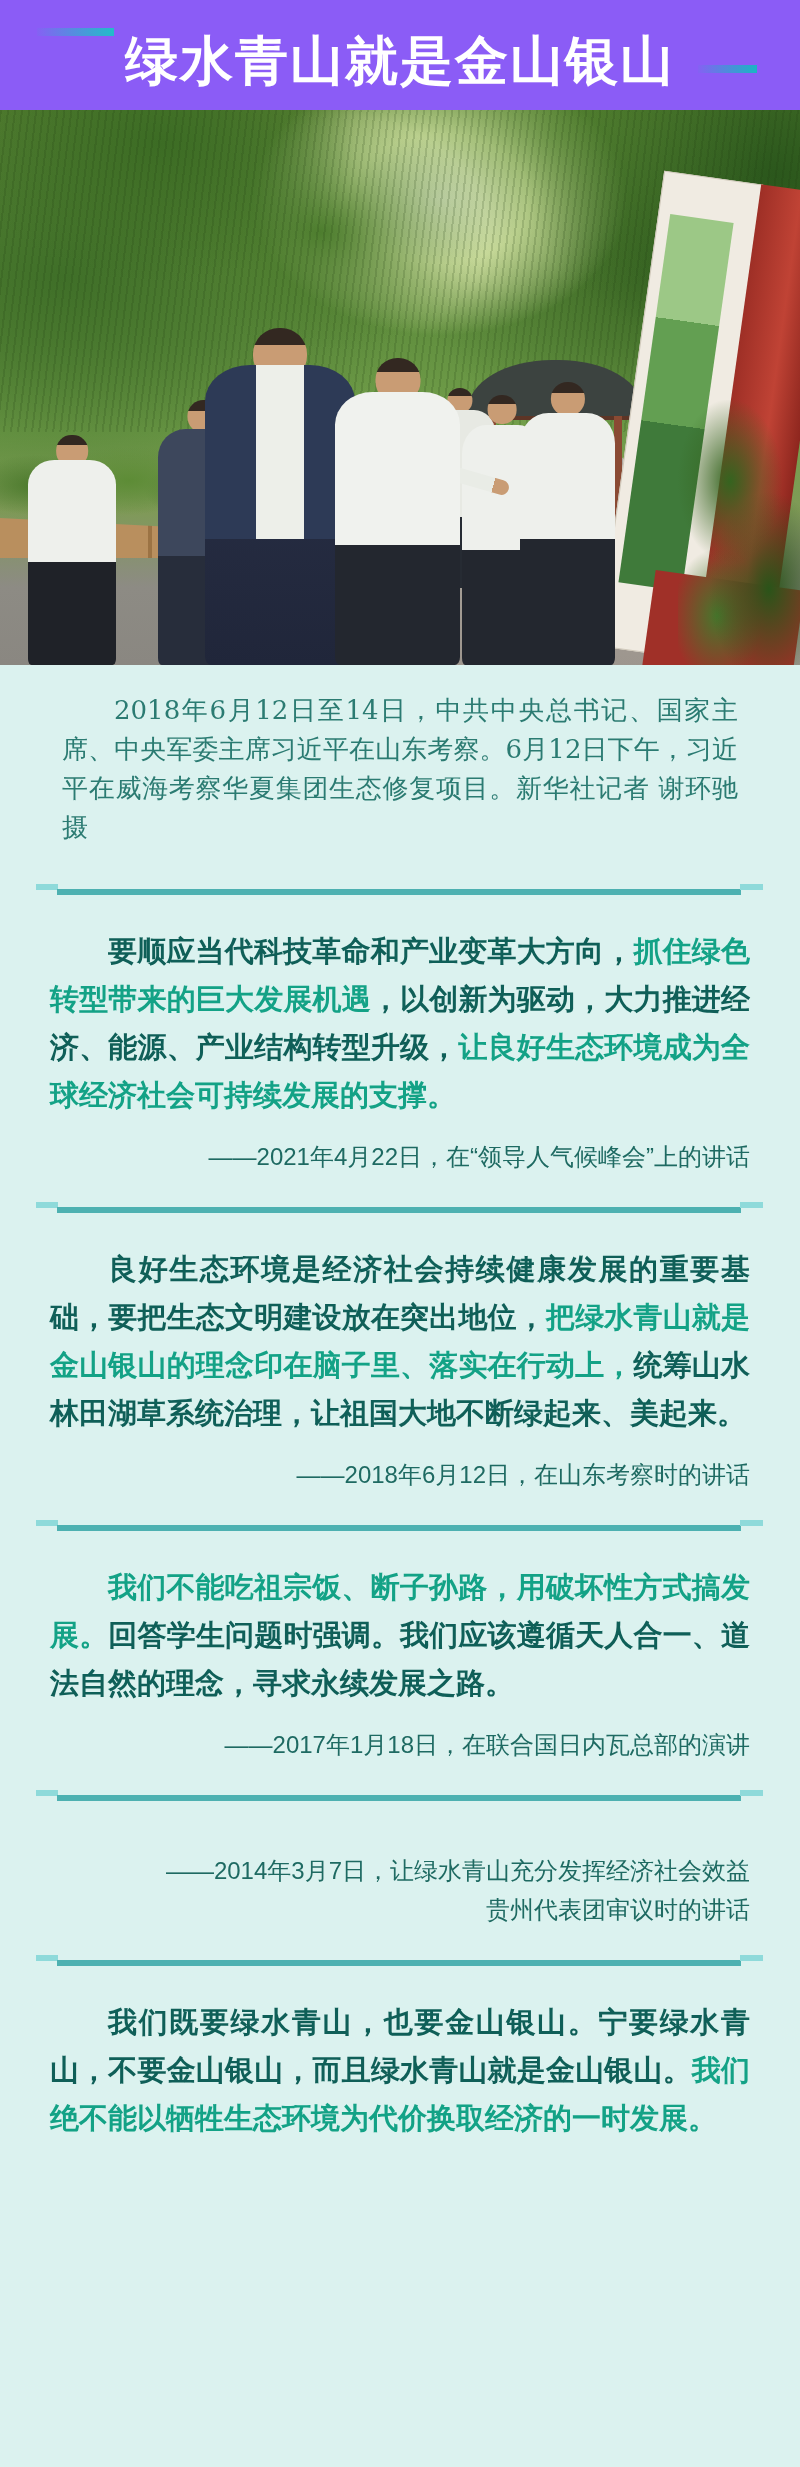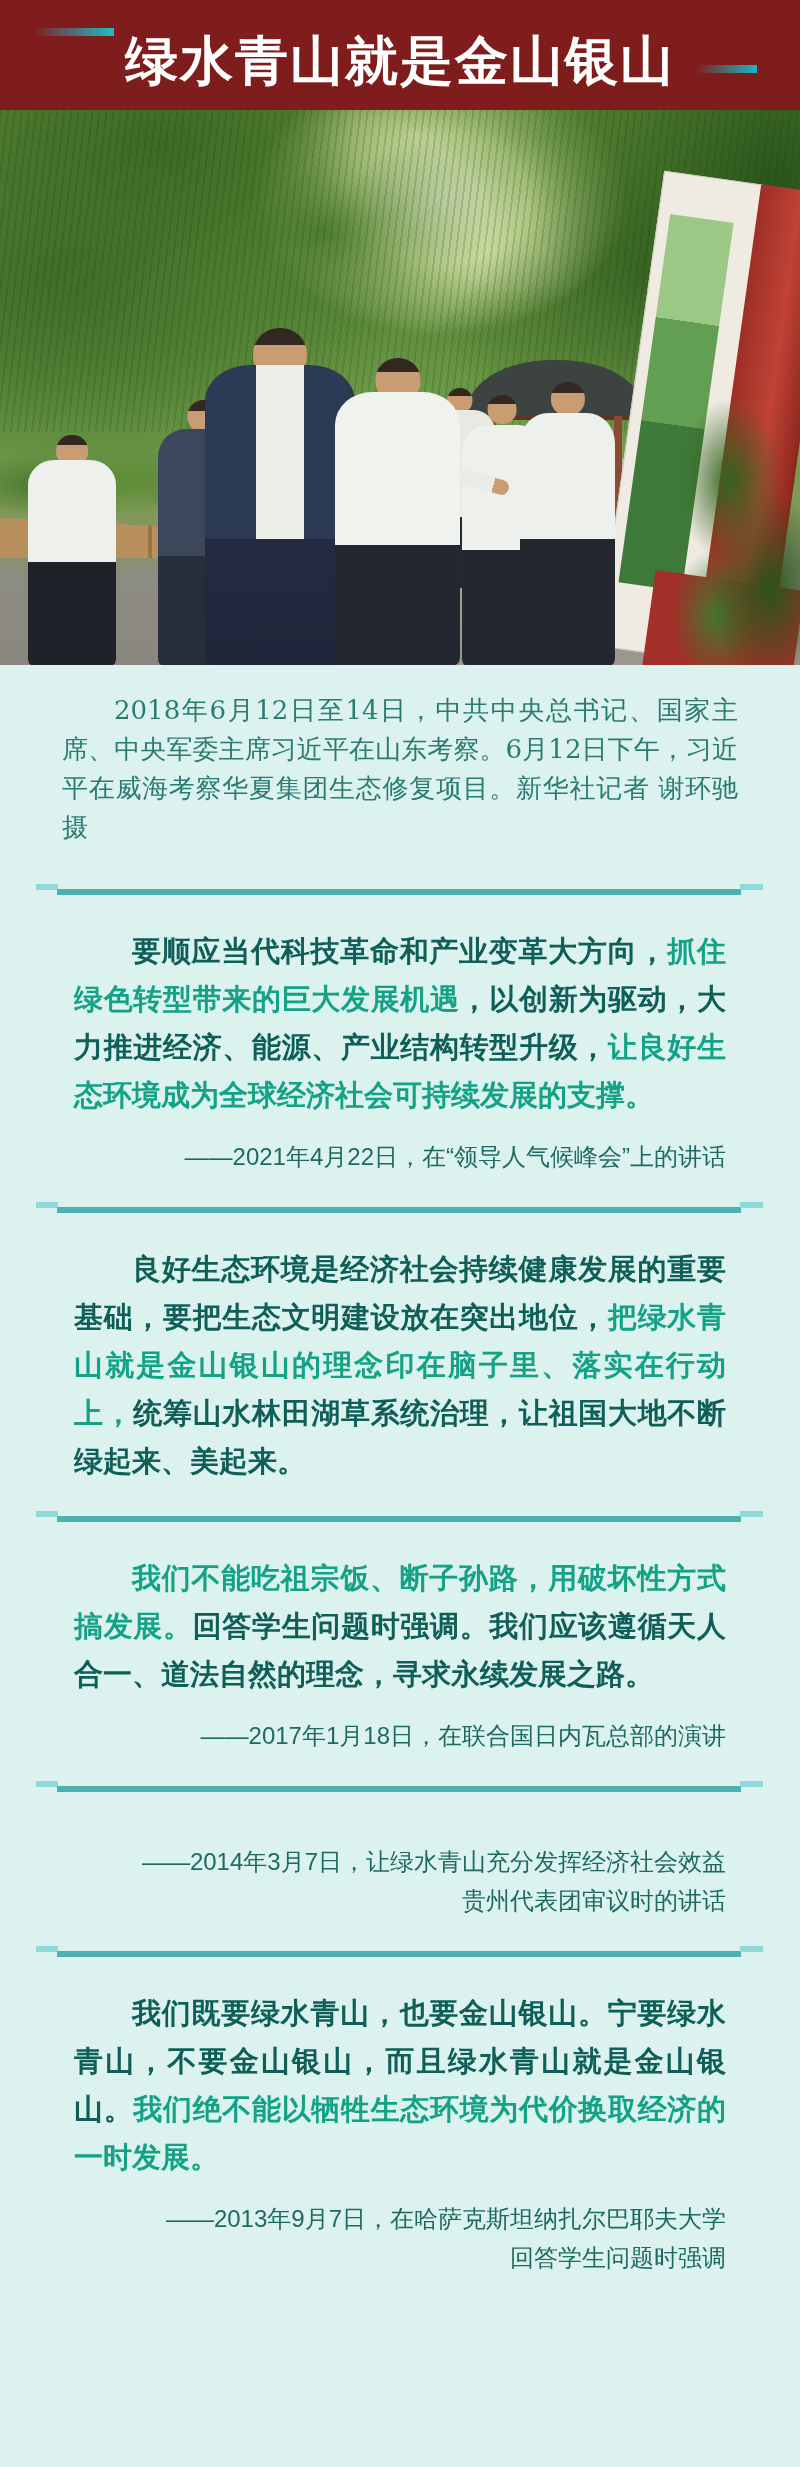--- a/index.html
+++ b/index.html
@@ -1,21 +1,21 @@
 <!DOCTYPE html>
 <html lang="zh"><head>
 <meta charset="utf-8">
 <style>
   html { background:#ffffff; }
   body { margin:0; font-family:"Liberation Sans", sans-serif; }
   .page{ position:relative; width:800px; height:2467px; margin:0 auto;
          background:#dbf2ef; overflow:hidden; }
 
   
-  .banner{ position:relative; height:110px; background:#7f1d1d; }
+  .banner{ position:relative; height:110px; background:#8b5cf6; }
   .banner h1{ margin:0; position:absolute; left:0; right:0; top:30px;
               text-align:center; color:#ffffff; font-size:53px; font-weight:bold;
               letter-spacing:2px; line-height:62px; }
   .dash{ position:absolute; height:8px; }
   .dash-left{ left:37px; top:28px; width:77px;
               background:linear-gradient(90deg, rgba(33,189,201,0.05), #21bdc9); }
   .dash-right{ right:43px; top:65px; width:59px;
                background:linear-gradient(90deg, rgba(25,182,195,0.05), #19b6c3); }
 
   
@@ -87,21 +87,21 @@
     font-family:"DejaVu Serif", serif; font-size:26px; line-height:39px;
     text-indent:2em; text-align:justify; }
 
   
   .divider{ position:relative; height:11px; }
   .divider .line{ position:absolute; left:57px; right:59px; top:5px; height:6px; background:#4db1b1; }
   .divider .tab-l{ position:absolute; left:36px; top:0; width:22px; height:6px; background:#8edada; }
   .divider .tab-r{ position:absolute; right:37px; top:0; width:23px; height:6px; background:#8edada; }
 
   
-  .quote{ padding:32px 74px 26px; }
+  .quote{ padding:32px 50px 26px; }
   .quote-text{ margin:0; font-size:29px; font-weight:bold; line-height:48px;
     color:#0f5f58; text-indent:2em; text-align:justify; }
   .quote-text .hl{ color:#13a286; }
   .source{ margin:18px 0 0; color:#1e6a62; font-size:24px; font-weight:normal;
     line-height:39px; text-align:right; }
   .source span{ display:block;text-align:right; }
 </style>
 </head>
 <body>
 
@@ -154,20 +154,23 @@
       </p>
   </section>
 
   <div class="divider">
     <span class="tab-l"></span>
       <span class="line"></span>
       <span class="tab-r"></span>
   </div>
   <section class="quote">
     <p class="quote-text"><span>良好生态环境是经济社会持续健康发展的重要基础，要把生态文明建设放在突出地位，</span><span class="hl">把绿水青山就是金山银山的理念印在脑子里、落实在行动上，</span><span>统筹山水林田湖草系统治理，让祖国大地不断绿起来、美起来。</span></p>
+    <p class="source">
+        <span>——2018年6月12日，在山东考察时的讲话</span>
+      </p>
   </section>
 
   <div class="divider">
     <span class="tab-l"></span>
       <span class="line"></span>
       <span class="tab-r"></span>
   </div>
   <section class="quote">
     <p class="quote-text"><span class="hl">我们不能吃祖宗饭、断子孙路，用破坏性方式搞发展。</span><span>回答学生问题时强调。我们应该遵循天人合一、道法自然的理念，寻求永续发展之路。</span></p>
     <p class="source">
@@ -187,19 +190,15 @@
       </p>
   </section>
 
   <div class="divider">
     <span class="tab-l"></span>
       <span class="line"></span>
       <span class="tab-r"></span>
   </div>
   <section class="quote">
     <p class="quote-text"><span>我们既要绿水青山，也要金山银山。宁要绿水青山，不要金山银山，而且绿水青山就是金山银山。</span><span class="hl">我们绝不能以牺牲生态环境为代价换取经济的一时发展。</span></p>
-    <p class="source">
-        <span>——2013年9月7日，在哈萨克斯坦纳扎尔巴耶夫大学</span>
-        <span>回答学生问题时强调</span>
-      </p>
   </section>
 
 </div>
 
 </body></html>

